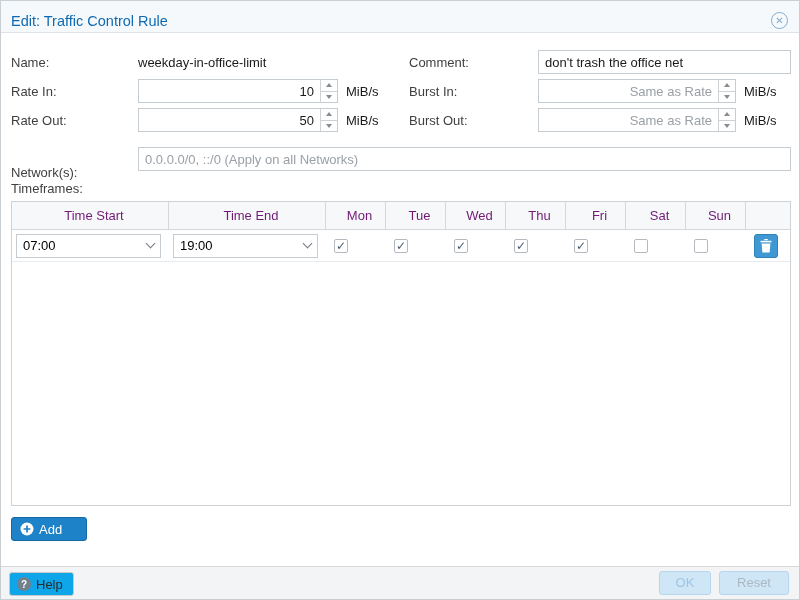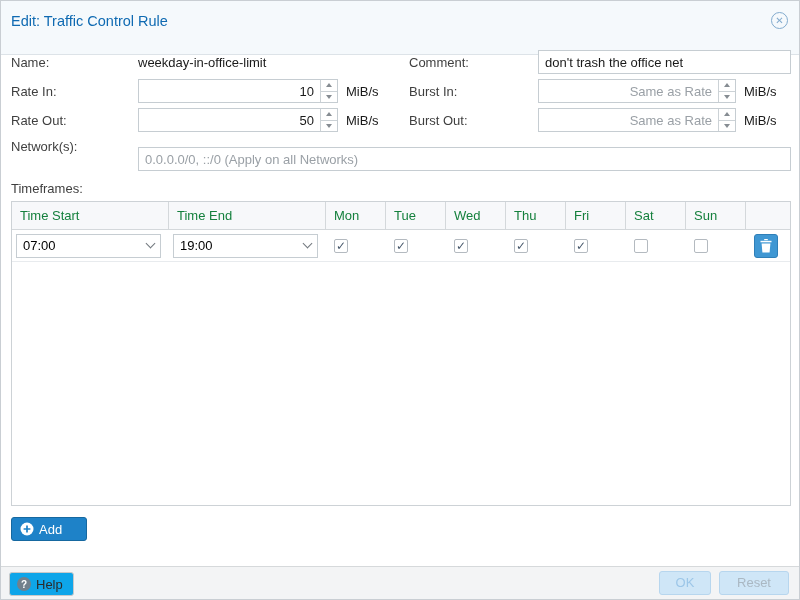--- a/index.html
+++ b/index.html
@@ -1,20 +1,20 @@
 <!DOCTYPE html>
 <html><head>
 <meta charset="utf-8">
 <style>
   html,body{margin:0;padding:0;background:#ffffff;}
   *{box-sizing:border-box;font-family:"Liberation Sans","DejaVu Sans",sans-serif;}
   .dialog{position:relative;width:800px;height:600px;background:#ffffff;border:1px solid #c9ced3;overflow:hidden;}
 
   
-  .hdr{position:absolute;top:0;left:0;right:0;height:54px;background:#f5f9fc;border-bottom:1px solid #dde3e8;}
+  .hdr{position:absolute;top:0;left:0;right:0;height:32px;background:#f5f9fc;border-bottom:1px solid #dde3e8;}
   .hdr-title{position:absolute;left:10px;top:0;line-height:40px;font-size:14.5px;color:#0f6ab2;}
   .close-icon{position:absolute;right:11px;top:11px;width:17px;height:17px;border:1px solid #82abce;border-radius:50%;color:#82abce;font-size:10px;line-height:15px;text-align:center;cursor:pointer;}
   .close-icon::after{content:"\2715";}
 
   
   .lbl{position:absolute;height:24px;line-height:24px;font-size:13px;color:#3f3f3f;}
   .static-val{position:absolute;height:24px;line-height:24px;font-size:13px;color:#1a1a1a;}
   .fld{position:absolute;height:24px;border:1px solid #c6cdd2;background:#fff;}
   .fld input{width:100%;height:100%;border:none;outline:none;font-size:13px;padding:0 6px;color:#1a1a1a;background:transparent;}
   .fld input.num{text-align:right;padding-right:23px;}
@@ -23,21 +23,21 @@
 
   .spinner{position:absolute;right:0;top:0;bottom:0;width:17px;border-left:1px solid #ccd2d6;display:flex;flex-direction:column;background:#fff;}
   .spin{flex:1;display:flex;align-items:center;justify-content:center;cursor:pointer;}
   .spin.up{border-bottom:1px solid #ccd2d6;}
   .tri-up{width:0;height:0;border-left:3.5px solid transparent;border-right:3.5px solid transparent;border-bottom:4px solid #868c92;}
   .tri-down{width:0;height:0;border-left:3.5px solid transparent;border-right:3.5px solid transparent;border-top:4px solid #868c92;}
 
   
   .grid{position:absolute;left:10px;top:200px;width:780px;height:305px;border:1px solid #cdd2d6;background:#fff;}
   .grid-hdr{display:flex;height:28px;background:#f7f8fa;border-bottom:1px solid #d4d8db;}
-  .gh{height:100%;line-height:27px;font-size:13px;color:#15803d;padding-left:8px;border-right:1px solid #d4d8db;cursor:pointer;}
+  .gh{height:100%;line-height:27px;font-size:13px;color:#701a75;padding-left:8px;border-right:1px solid #d4d8db;cursor:pointer;text-align:center;}
   .grid-row{display:flex;height:32px;border-bottom:1px solid #e8ebee;align-items:center;}
   .gc{height:100%;display:flex;align-items:center;padding-left:8px;}
   .c0{width:157px;}.c1{width:157px;}
   .cd{width:60px;}
   .c9{flex:1;border-right:none;justify-content:center;padding-left:0;}
   .gh.c9{border-right:none;}
 
   .combo{position:relative;width:145px;height:24px;border:1px solid #c6cdd2;background:#fff;display:flex;align-items:center;cursor:pointer;}
   .combo-text{font-size:13px;color:#000000;padding-left:6px;flex:1;}
   .combo-trigger{width:20px;height:100%;display:flex;align-items:center;justify-content:center;}
@@ -125,21 +125,21 @@
       <div class="spin up">
           <div class="tri-up"></div>
         </div>
       <div class="spin">
           <div class="tri-down"></div>
         </div>
     </div>
   </div>
   <div class="unit" style="left:743px;top:108px;">MiB/s</div>
 
-  <div class="lbl" style="left:10px;top:134px;">Network(s):</div>
+  <div class="lbl" style="left:10px;top:160px;">Network(s):</div>
   <div class="fld" style="left:137px;top:146px;width:653px;">
     <input placeholder="0.0.0.0/0, ::/0 (Apply on all Networks)" style="">
   </div>
 
   <div class="lbl" style="left:10px;top:176px;">Timeframes:</div>
 
   <div class="grid">
     <div class="grid-hdr">
       <div class="gh c0">Time Start</div>
       <div class="gh c1">Time End</div>

